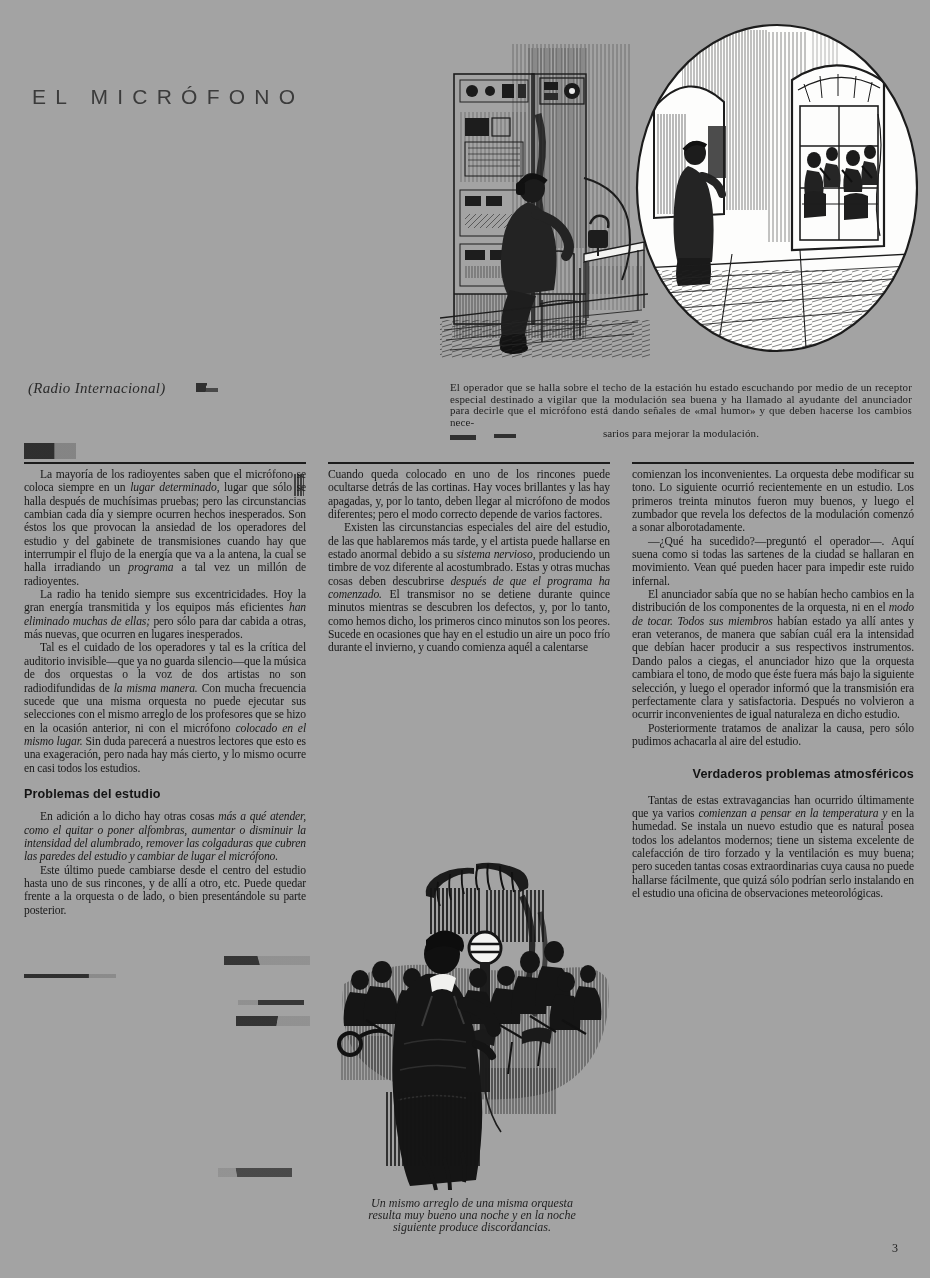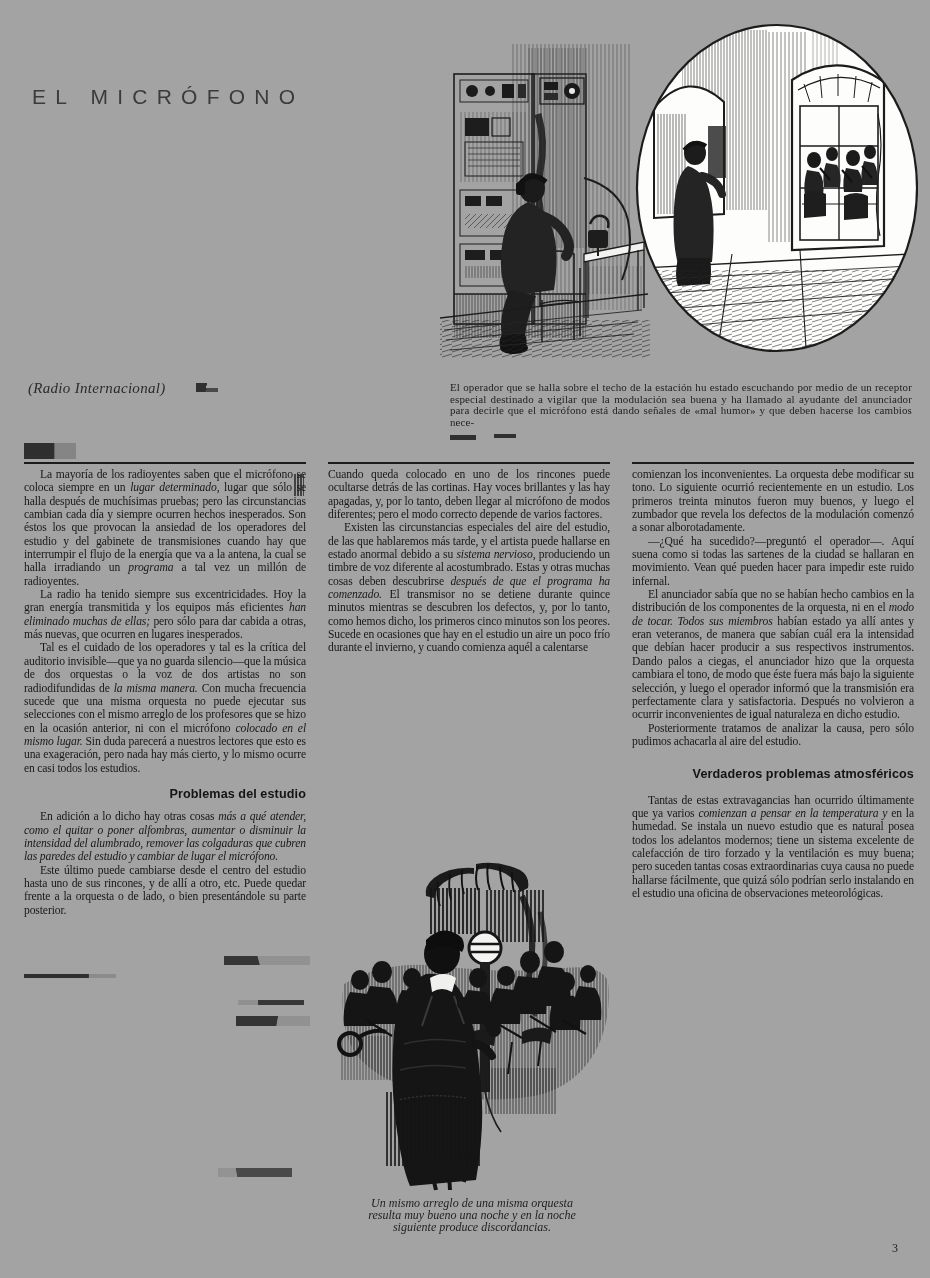--- a/index.html
+++ b/index.html
@@ -135,21 +135,21 @@
     margin: 0;
     text-indent: 16px;
   }
   .col p.noindent { text-indent: 0; }
   .col i, .col em { font-style: italic; }
 
   h2.sub {
     font-family: "Liberation Sans", sans-serif;
     font-weight: 700;
     font-size: 12.6px;
-    text-align: right;
+    text-align: left;
     margin: 13px 0 9px 0;
     letter-spacing: 0.01em;
     color: #141414;
   }
   h2.sub.left {
     text-align: right;
     margin: 20px 0 12px 0;
   }
 
   
@@ -365,20 +365,21 @@
         <path d="M214 262 L478 248 M216 276 L476 260 M220 292 L474 274 M226 310 L470 290" stroke="#242424" stroke-width="0.9"></path>
         <path d="M300 236 L286 330 M368 232 L374 330" stroke="#1c1c1c" stroke-width="1.1"></path>
       </g>
 
       <ellipse cx="345" cy="170" rx="140" ry="163" fill="none" stroke="#1c1c1c" stroke-width="2.2"></ellipse>
     </svg>
   </div>
 
   <div class="caption-top">
     <span>El operador que se halla sobre el techo de la estación hu estado escuchando por medio de un receptor especial destinado a vigilar que la modulación sea buena y ha llamado al ayudante del anunciador para decirle que el micrófono está dando señales de «mal humor» y que deben hacerse los cambios nece-</span>
+    <span class="last">sarios para mejorar la modulación.</span>
   </div>
   <div class="caption-blots">
       <i></i>
       <i></i>
     </div>
 
   <div class="smudge s1"></div>
   <div class="smudge s2"></div>
   <div class="smudge s3"></div>
   <div class="smudge s4"></div>

